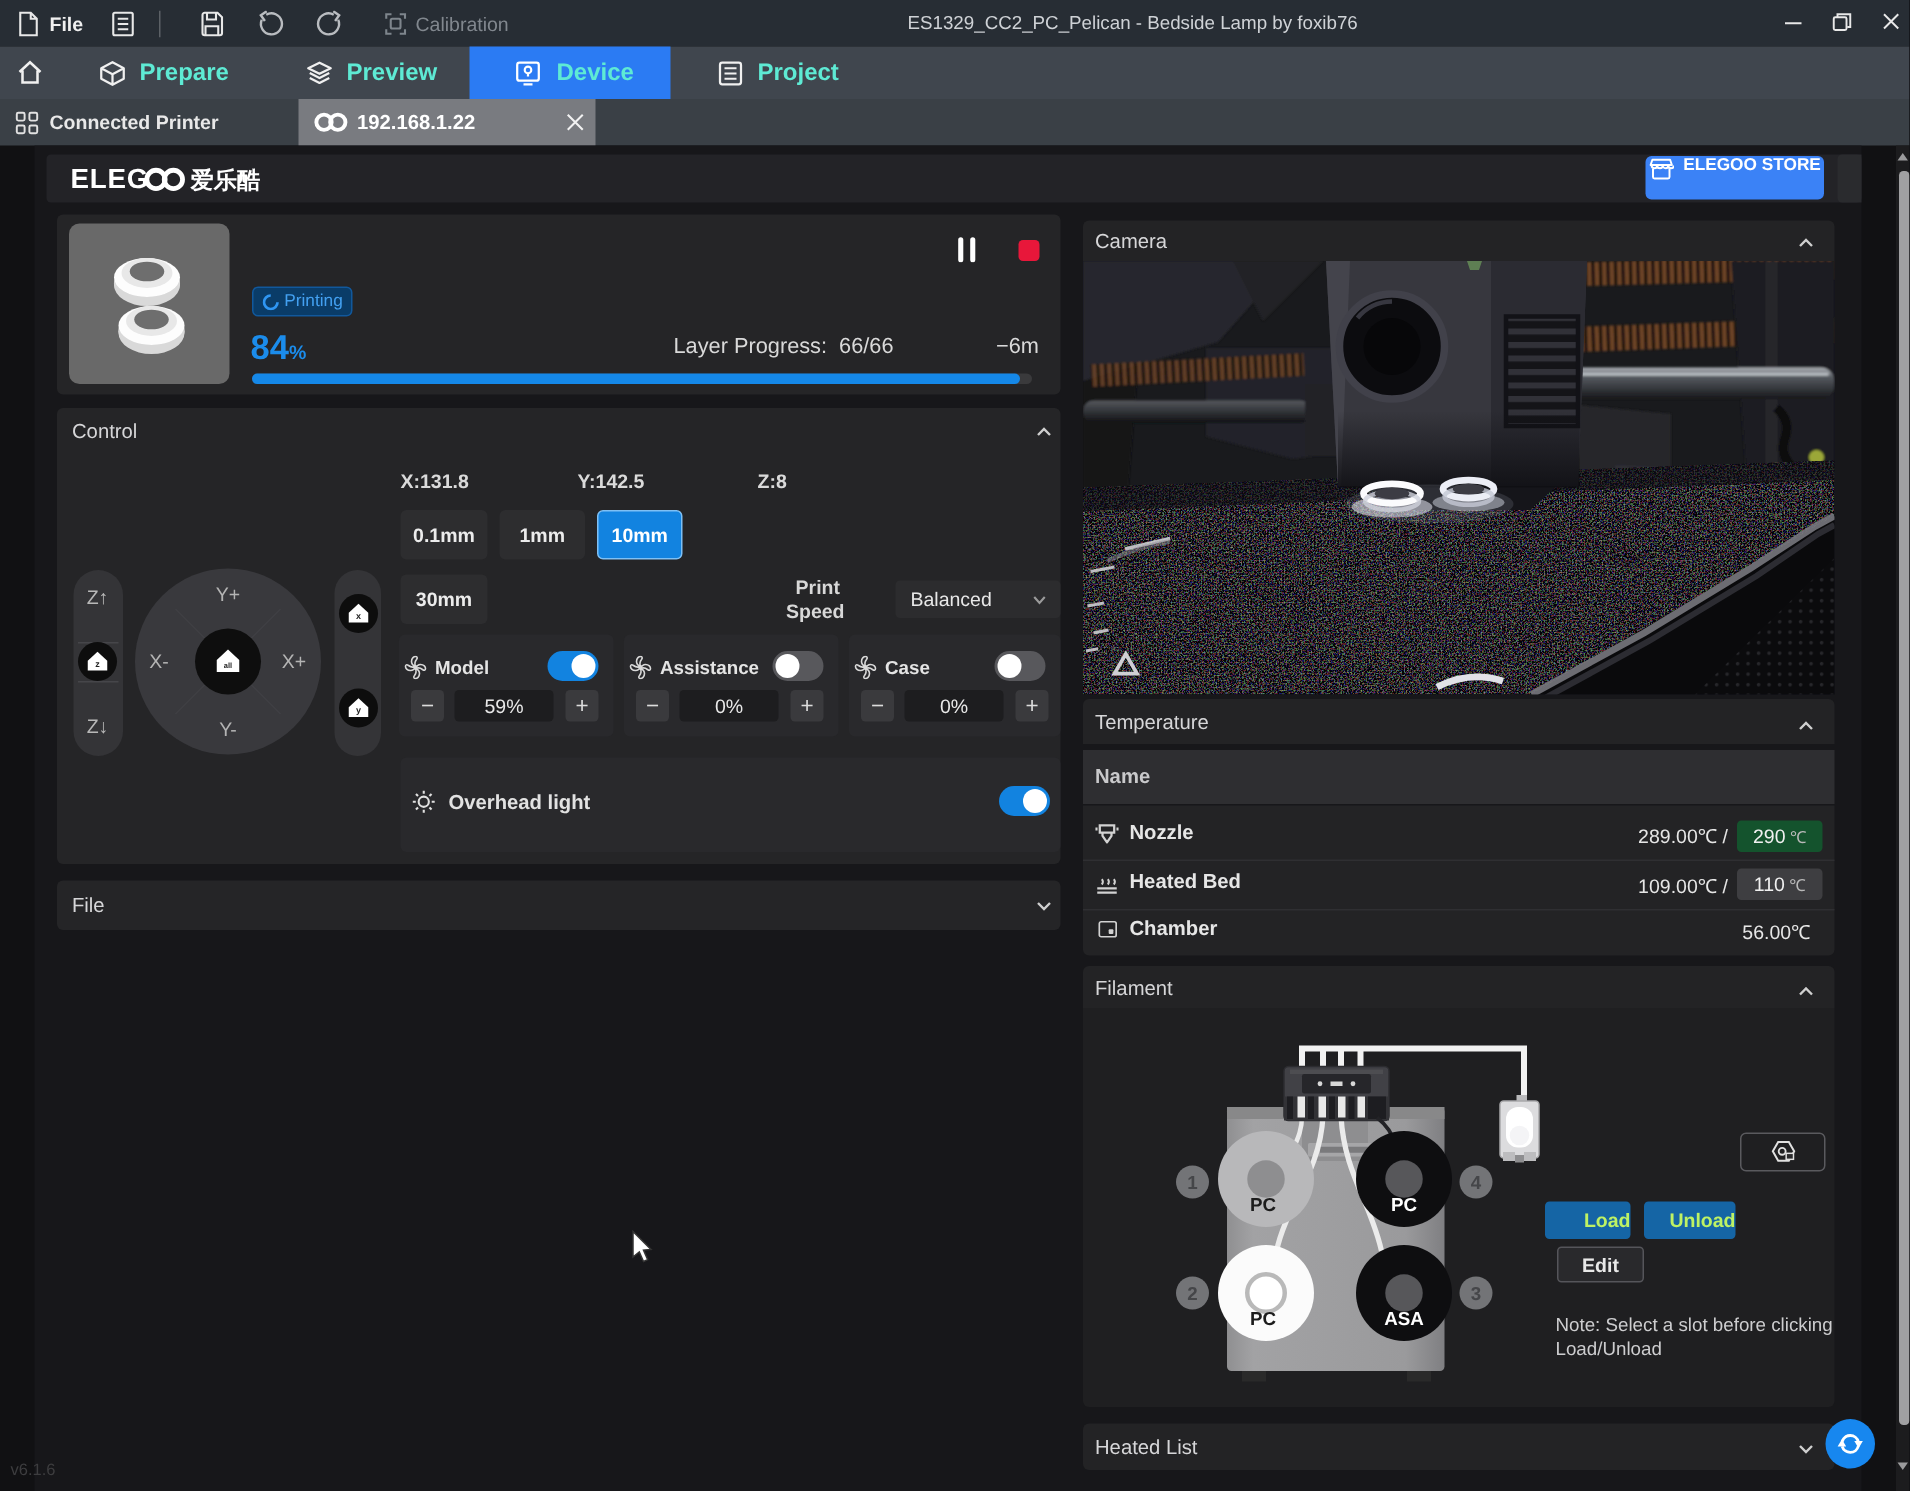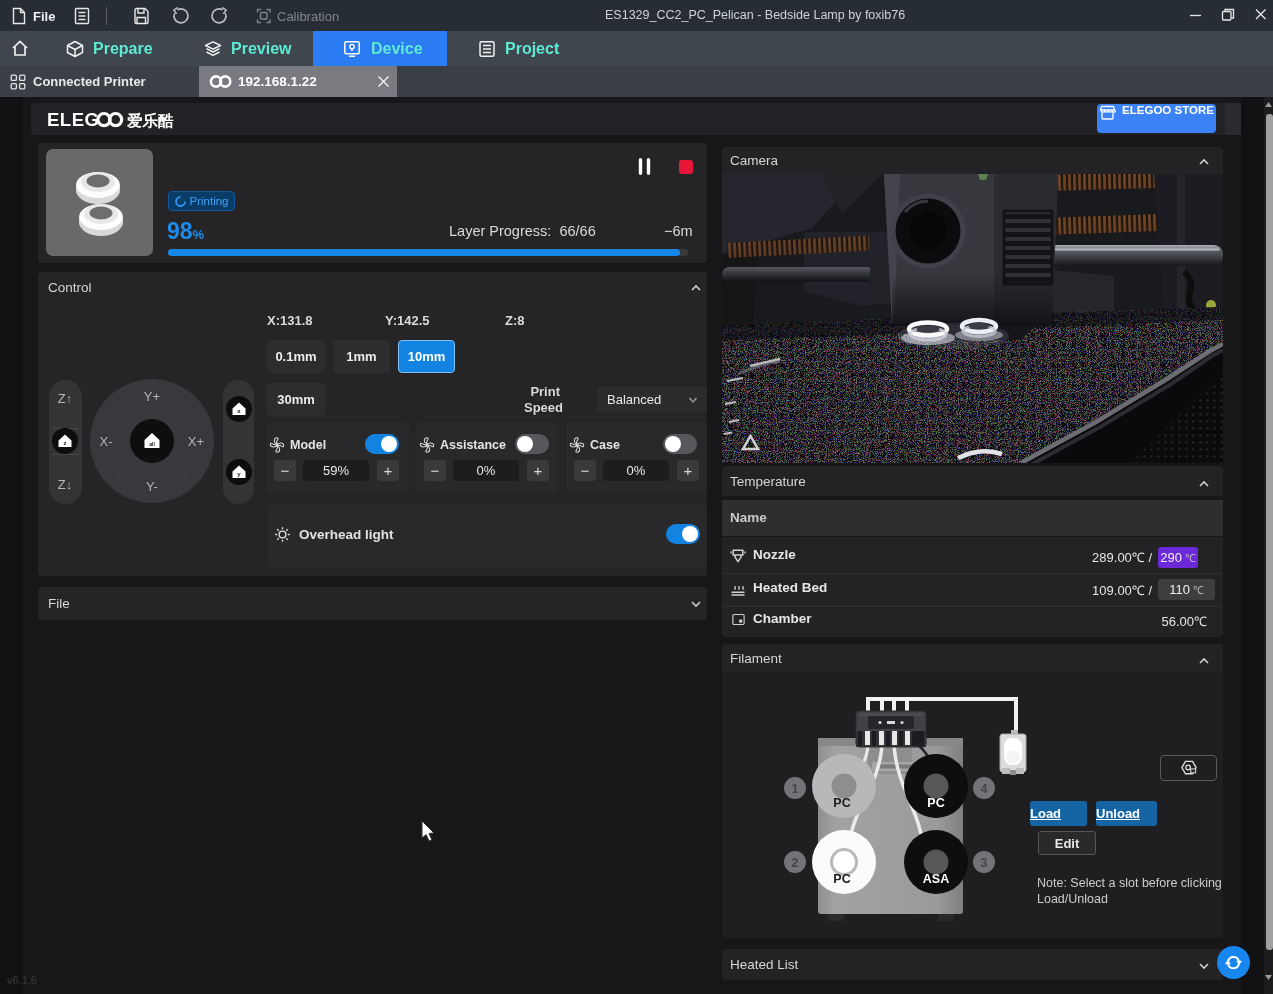--- a/index.html
+++ b/index.html
@@ -28,21 +28,21 @@
   #ctrlcard { left:38px; top:272px; width:669px; height:304px; }
   
   #filebar { left:38px; top:587px; width:669px; height:33px; }
   
   #camhdr { left:722px; top:147px; width:501px; height:27px; border-radius:4px 4px 0 0; background:#232325; }
   #camview { left:722px; top:174px; width:501px; height:289px; background:#141417; }
   #temphdr { left:722px; top:466px; width:501px; height:30px; border-radius:4px 4px 0 0; background:#232325; }
   #filhdr  { left:722px; top:644px; width:501px; height:28px; border-radius:4px 4px 0 0; background:#232325; }
   #filbody { left:722px; top:672px; width:501px; height:266px; background:#1f1f21; border-radius:0 0 4px 4px; }
   #vidbar  { left:722px; top:949px; width:501px; height:31px; background:#232325; border-radius:4px; }
-  .btn-blue { position:absolute; background:#1565a5; border-radius:3px; color:#ffffff; font-size:13px; font-weight:bold; text-align:left;text-decoration:underline; }
+  .btn-blue { position:absolute; background:#1565a5; border-radius:3px; color:#bef264; font-size:13px; font-weight:bold; text-align:right; }
   .stepbtn { height:33px; background:#2d2d2f; border-radius:4px; color:#ececec; font-size:13px; font-weight:bold; display:flex; align-items:center; justify-content:center; }
   .stepbtn.sel { background:#1283e0; border:1.5px solid #7ec0f5; color:#fff; }
   .fangrp { top:423px; height:68px; background:#29292c; border-radius:4px; }
   .tgl { width:34px; height:20px; border-radius:10px; background:#58585c; position:absolute; }
   .tgl.on { background:#1283e0; }
   .tgl .knob { position:absolute; top:2px; left:2px; width:16px; height:16px; background:#fff; border-radius:50%; }
   .fan-ic { position:absolute; }
   .pm { position:absolute; width:22px; height:21px; background:#3a3a3d; border-radius:3px; color:#dcdcdc; display:flex; align-items:center; justify-content:center; font-size:15px; }
   .pval { position:absolute; width:66px; height:21px; background:#1d1d1f; border-radius:3px; color:#e8e8e8; font-size:13px; display:flex; align-items:center; justify-content:center; }
 </style>
@@ -170,21 +170,21 @@
       <ellipse cx="55" cy="64" rx="11.5" ry="6.5" fill="#6e6e6e"></ellipse>
       <path d="M33 68 a22 13 0 0 0 44 0 l0 5 a22 14 0 0 1 -44 0 z" fill="#d9d9d9"></path>
     </g>
   </svg>
   <div class="abs" style="left:168px;top:191px;width:67px;height:20px;background:#0a3c68;border:1px solid #11589c;border-radius:4px;display:flex;align-items:center;justify-content:center;gap:4px">
     <svg width="11" height="11" viewBox="0 0 11 11">
         <path d="M5.5 1 a4.5 4.5 0 1 0 4.5 4.5" fill="none" stroke="#2f96f3" stroke-width="1.8"></path>
       </svg>
     <span style="color:#43a0f1;font-size:11.5px">Printing</span>
   </div>
-  <div class="abs" style="left:167px;top:218px;color:#1b8ceb"><span style="font-size:23px;font-weight:bold">98</span><span style="font-size:13px;font-weight:bold">%</span></div>
+  <div class="abs" style="left:167px;top:218px;color:#1b8ceb"><span style="font-size:23px;font-weight:bold">84</span><span style="font-size:13px;font-weight:bold">%</span></div>
   <div class="abs" style="left:449px;top:223px;color:#d9d9d9;font-size:14.5px">Layer Progress:&nbsp; 66/66</div>
   <div class="abs" style="left:664px;top:223px;color:#d9d9d9;font-size:14.5px">−6m</div>
   <svg class="abs" style="left:637px;top:158px" width="16" height="17" viewBox="0 0 16 17">
     <path d="M3.5 1.8 v13.4 M11.5 1.8 v13.4" stroke="#fff" stroke-width="3.4" stroke-linecap="round"></path>
   </svg>
   <div class="abs" style="left:679px;top:160px;width:14px;height:14px;background:#e8173a;border-radius:3px"></div>
   <div class="abs" style="left:168px;top:249px;width:520px;height:7px;background:#3a3a3c;border-radius:4px"></div>
   <div class="abs" style="left:168px;top:249px;width:512px;height:7px;background:#1588e8;border-radius:4px"></div>
 
   <div class="card" id="ctrlcard"></div>
@@ -433,21 +433,21 @@
   <div class="abs" style="left:722px;top:537px;width:501px;height:100px;background:#232325;border-radius:0 0 4px 4px"></div>
   <div class="abs" style="left:722px;top:572.5px;width:501px;height:1px;background:#2f2f32"></div>
   <div class="abs" style="left:722px;top:605.5px;width:501px;height:1px;background:#2f2f32"></div>
   <svg class="abs" style="left:730px;top:548px" width="16" height="16" viewBox="0 0 16 16">
     <path d="M3.2 2.2 h9.6 v4.8 h-9.6 z" fill="none" stroke="#d2d2d2" stroke-width="1.5"></path>
     <path d="M5 7 v2.2 L8 13.6 L11 9.2 V7" fill="none" stroke="#d2d2d2" stroke-width="1.5" stroke-linejoin="round"></path>
     <path d="M1 3.6 v2 M15 3.6 v2" stroke="#d2d2d2" stroke-width="1.4"></path>
   </svg>
   <div class="abs" style="left:753px;top:547px;color:#e6e6e6;font-size:13.5px;font-weight:bold">Nozzle</div>
   <div class="abs" style="left:990px;top:548px;width:162px;text-align:right;color:#e6e6e6;font-size:13px">289.00℃ /</div>
-  <div class="abs" style="left:1158px;top:547px;width:40px;height:21px;background:#6d28d9;border-radius:3px;display:flex;align-items:center;justify-content:center;gap:3px">
+  <div class="abs" style="left:1158px;top:547px;width:57px;height:21px;background:#14532d;border-radius:3px;display:flex;align-items:center;justify-content:center;gap:3px">
     <span style="color:#f0f0f0;font-size:13px">290</span>
       <span style="color:#b9b9b9;font-size:11px">℃</span>
   </div>
   <svg class="abs" style="left:730px;top:581px" width="16" height="16" viewBox="0 0 16 16">
     <path d="M3 8.6 c1 -1 1 -2.4 0 -3.4 M7 8.6 c1 -1 1 -2.4 0 -3.4 M11 8.6 c1 -1 1 -2.4 0 -3.4" fill="none" stroke="#d2d2d2" stroke-width="1.4" transform="translate(1.5 0)"></path>
     <path d="M1.5 11.2 h13 M1.5 14 h13" stroke="#d2d2d2" stroke-width="1.5"></path>
   </svg>
   <div class="abs" style="left:753px;top:580px;color:#e6e6e6;font-size:13.5px;font-weight:bold">Heated Bed</div>
   <div class="abs" style="left:990px;top:581px;width:162px;text-align:right;color:#e6e6e6;font-size:13px">109.00℃ /</div>
   <div class="abs" style="left:1158px;top:579px;width:57px;height:21px;background:#3e3e41;border-radius:3px;display:flex;align-items:center;justify-content:center;gap:3px">

